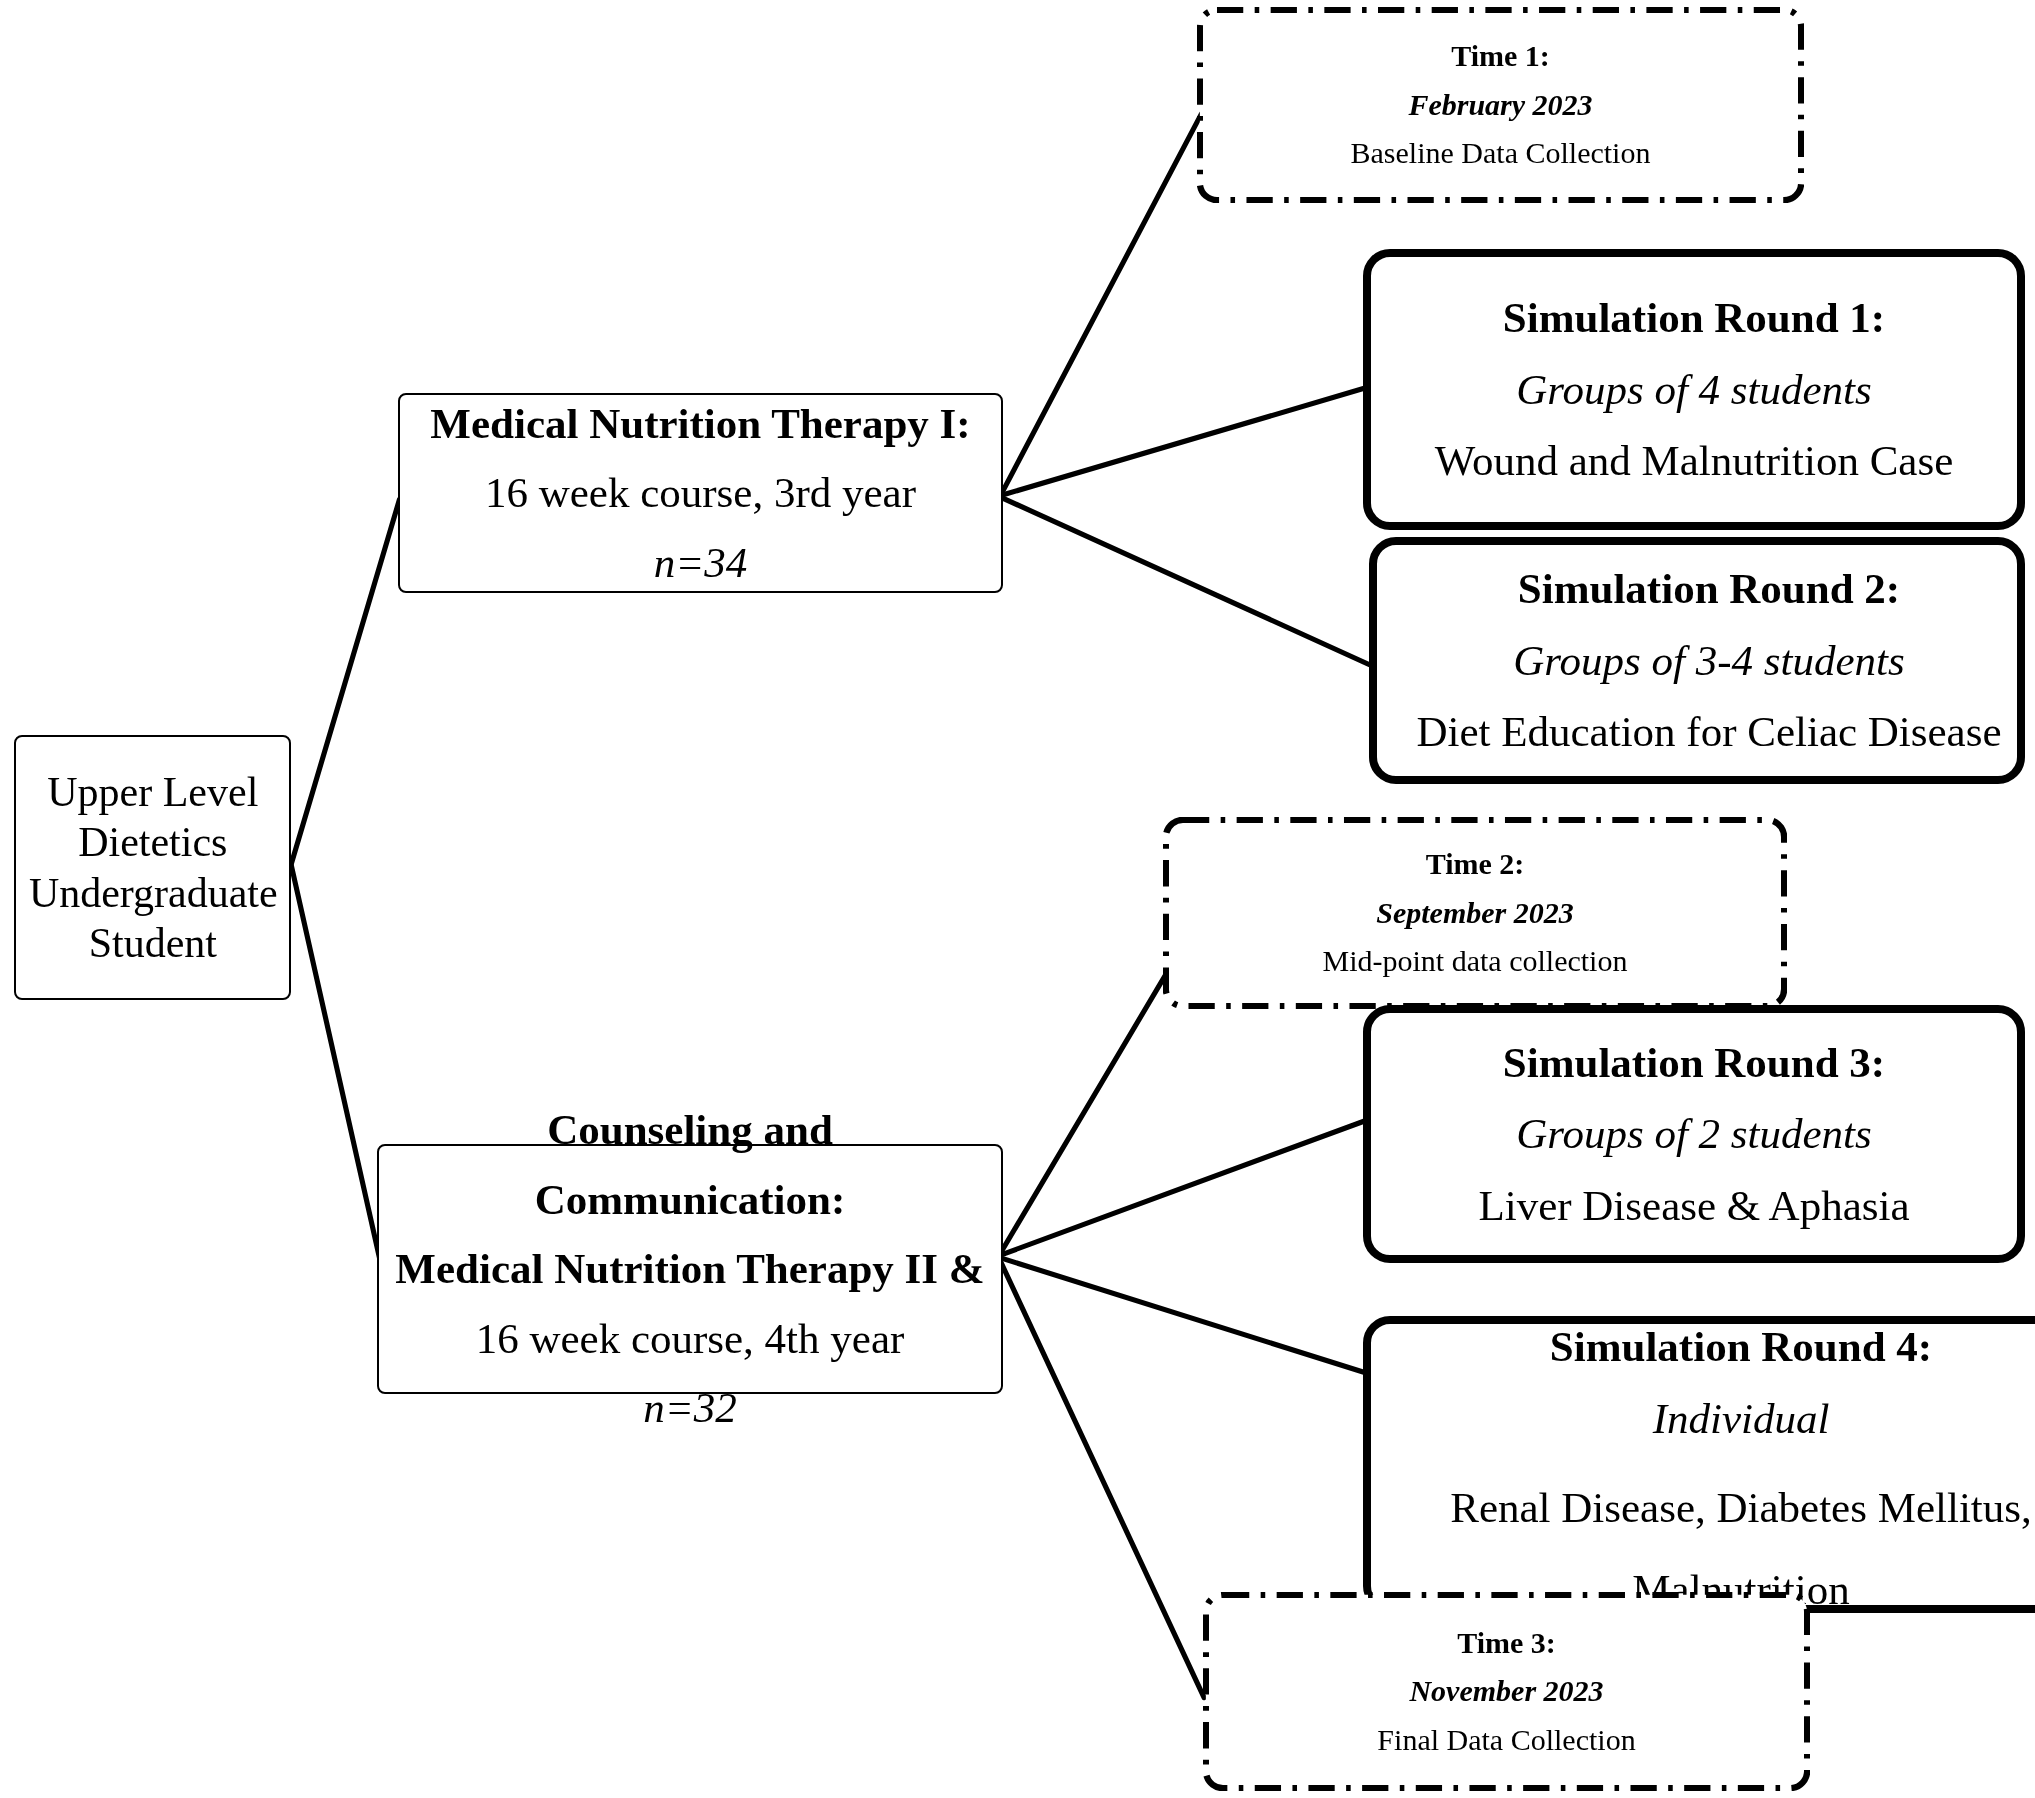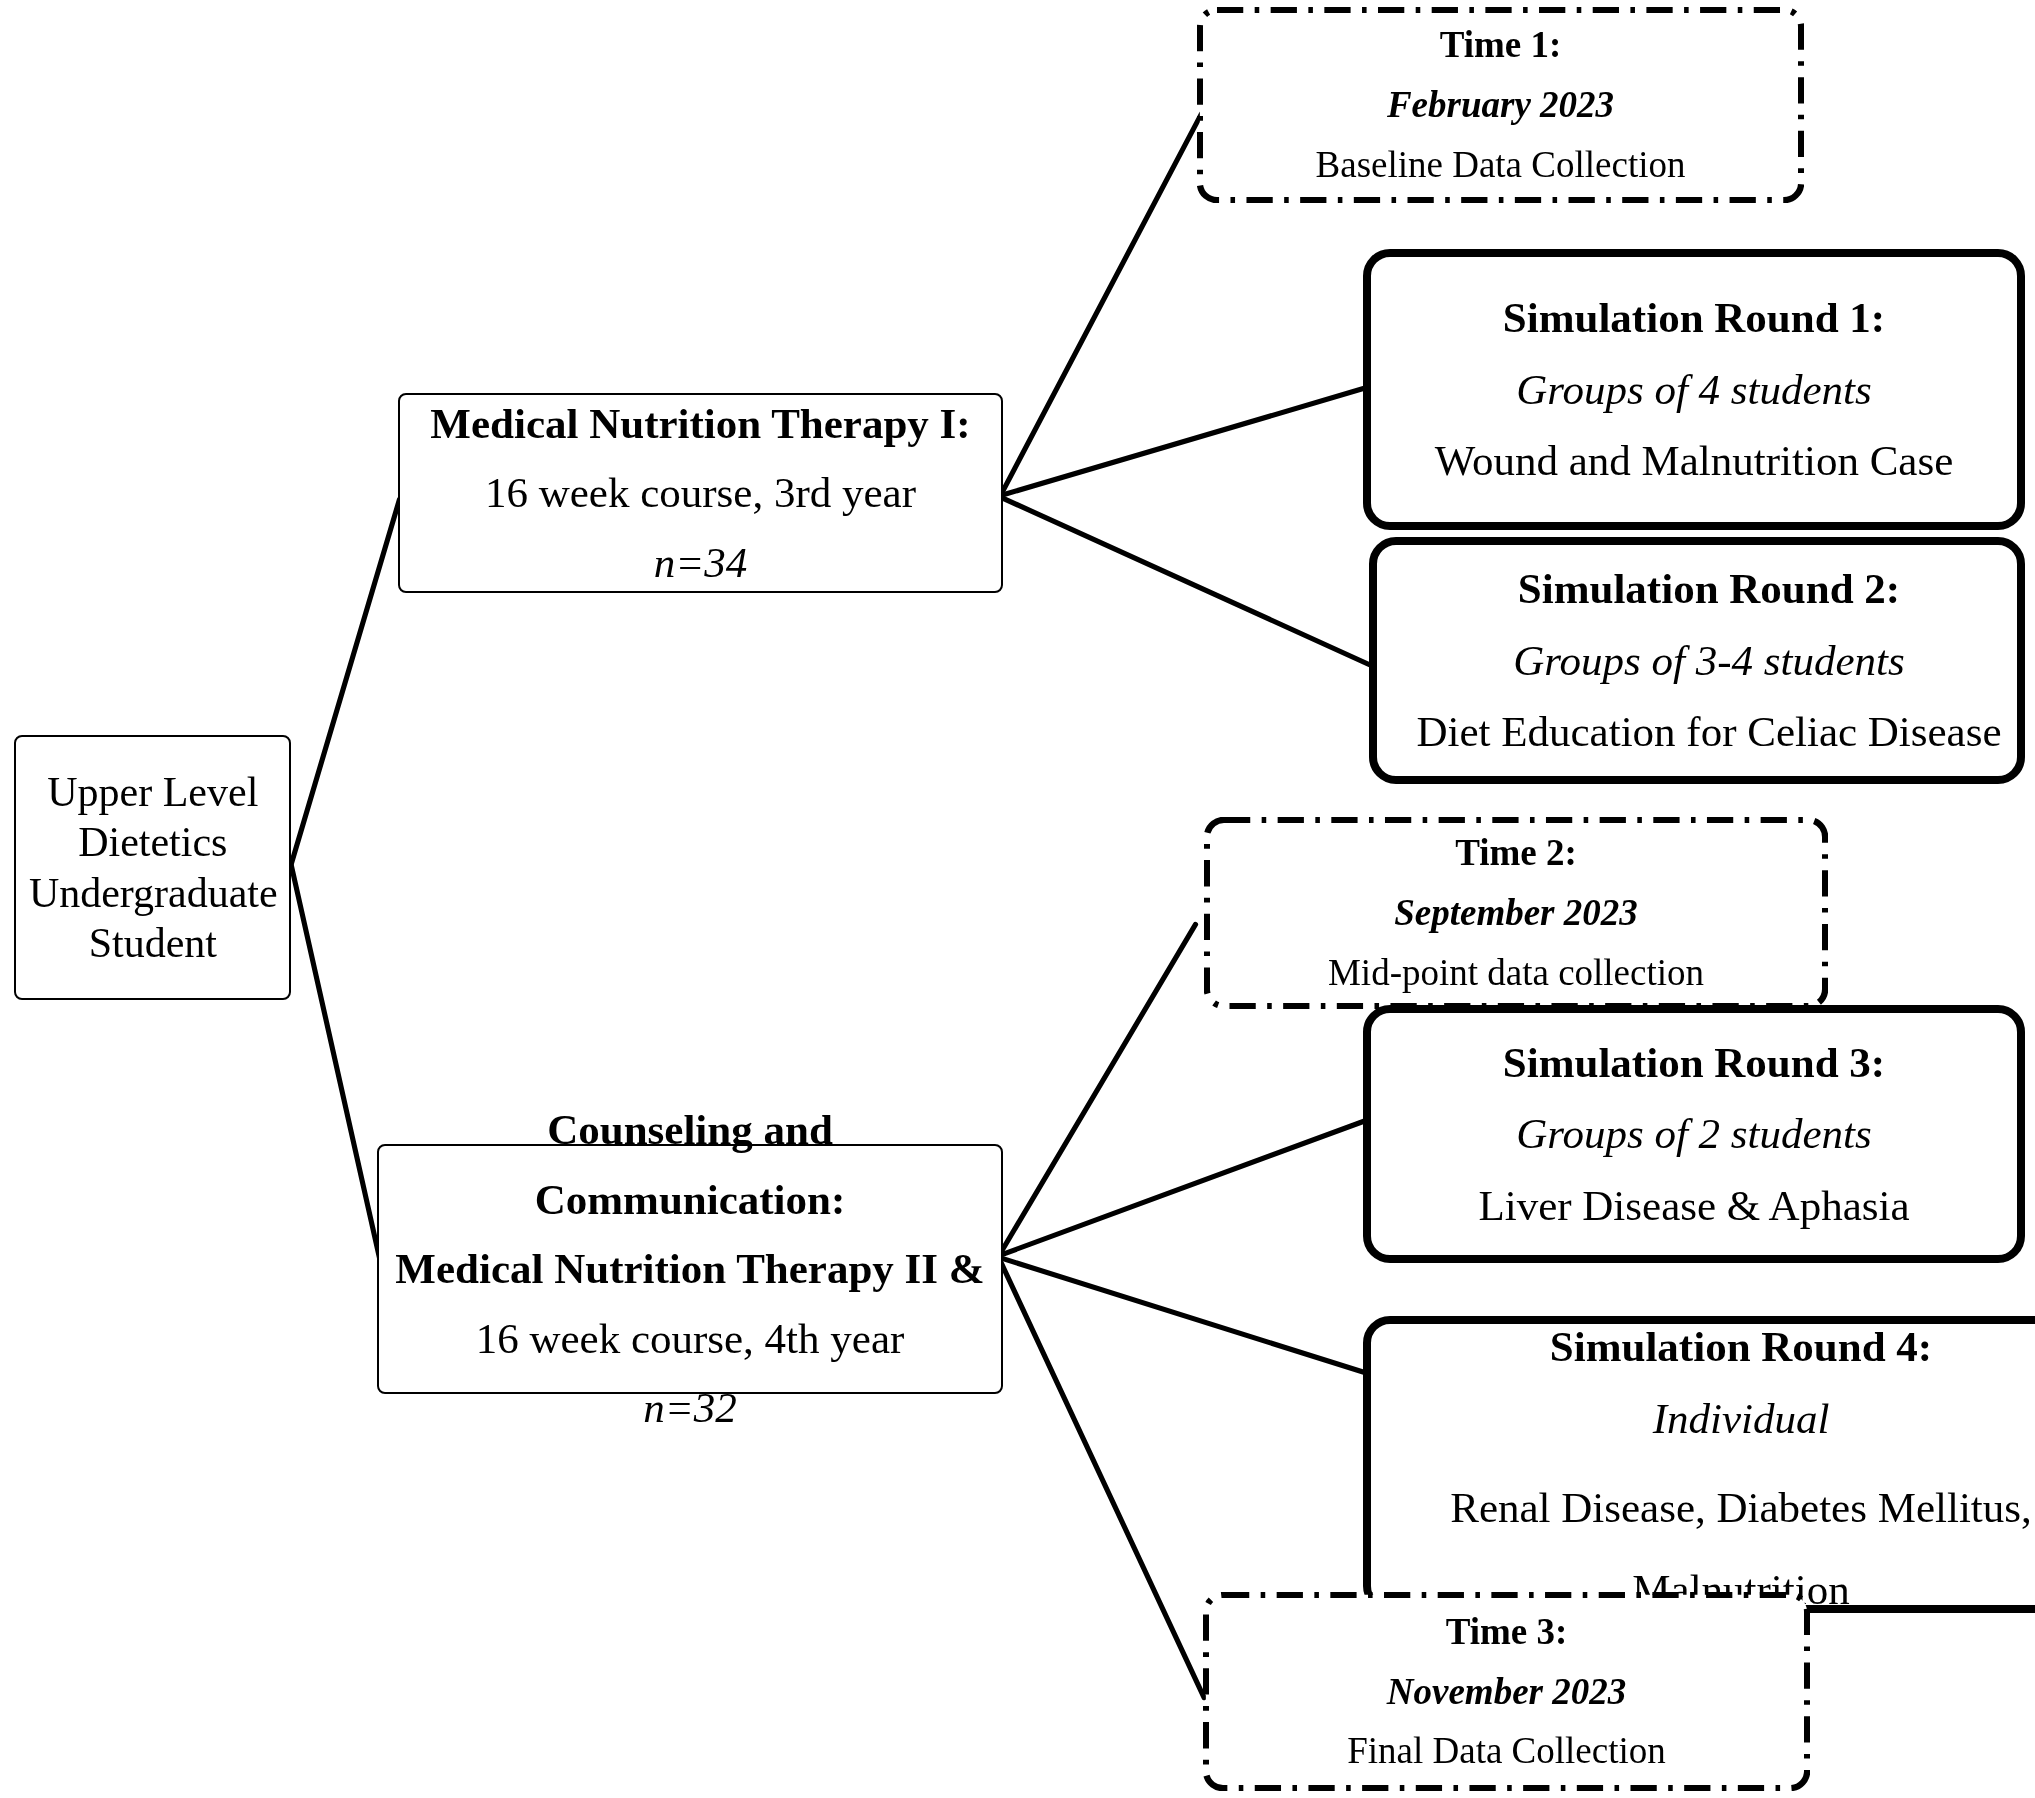--- a/index.html
+++ b/index.html
@@ -69,21 +69,21 @@
     line-height: 1.46;
   }
   .ln.bold   { font-weight: bold; }
   .ln.italic { font-style: italic; }
   .ln.plain  { font-weight: normal; font-style: normal; }
 
   
   .t-root .ln      { font-size: 42px; line-height: 1.20; }
   .t-course .ln    { font-size: 43px; line-height: 1.62; }
   .t-sim .ln       { font-size: 43px; line-height: 1.66; }
-  .t-time .ln      { font-size: 37px; line-height: 1.62; }
+  .t-time .ln      { font-size: 30px; line-height: 1.62; }
   .t-sim .ln.tight { line-height: 1.30; margin-top: 26px; }
 </style>
 </head>
 <body>
 
 <div id="stage">
 
   <svg id="connectors" viewBox="0 0 3566 3151">
     <g fill="none" stroke="#000000" stroke-width="9" stroke-linecap="round">
 
@@ -148,21 +148,21 @@
   </div>
 
   <div class="node heavy t-sim" style="left:1369px; top:537px; width:656px; height:247px;padding-left:24px;">
     <div class="node-lines">
       <span class="ln bold">Simulation Round 2:</span>
       <span class="ln italic">Groups of 3-4 students</span>
       <span class="ln plain">Diet Education for Celiac Disease</span>
     </div>
   </div>
 
-  <div class="node dashdot t-time" style="left:1204px; top:817px; width:624px; height:192px;">
+  <div class="node dashdot t-time" style="left:1163px; top:817px; width:624px; height:192px;">
     <svg class="dashdot-frame" viewBox="0 0 1093 336" preserveAspectRatio="none">
       <rect x="5" y="5" width="1083" height="326" rx="30" ry="30" fill="#ffffff" stroke="#000000" stroke-width="11" stroke-dasharray="46 20 8 20"></rect>
     </svg>
     <div class="node-lines">
       <span class="ln bold">Time 2:</span>
       <span class="ln bold italic">September 2023</span>
       <span class="ln plain">Mid-point data collection</span>
     </div>
   </div>
 

